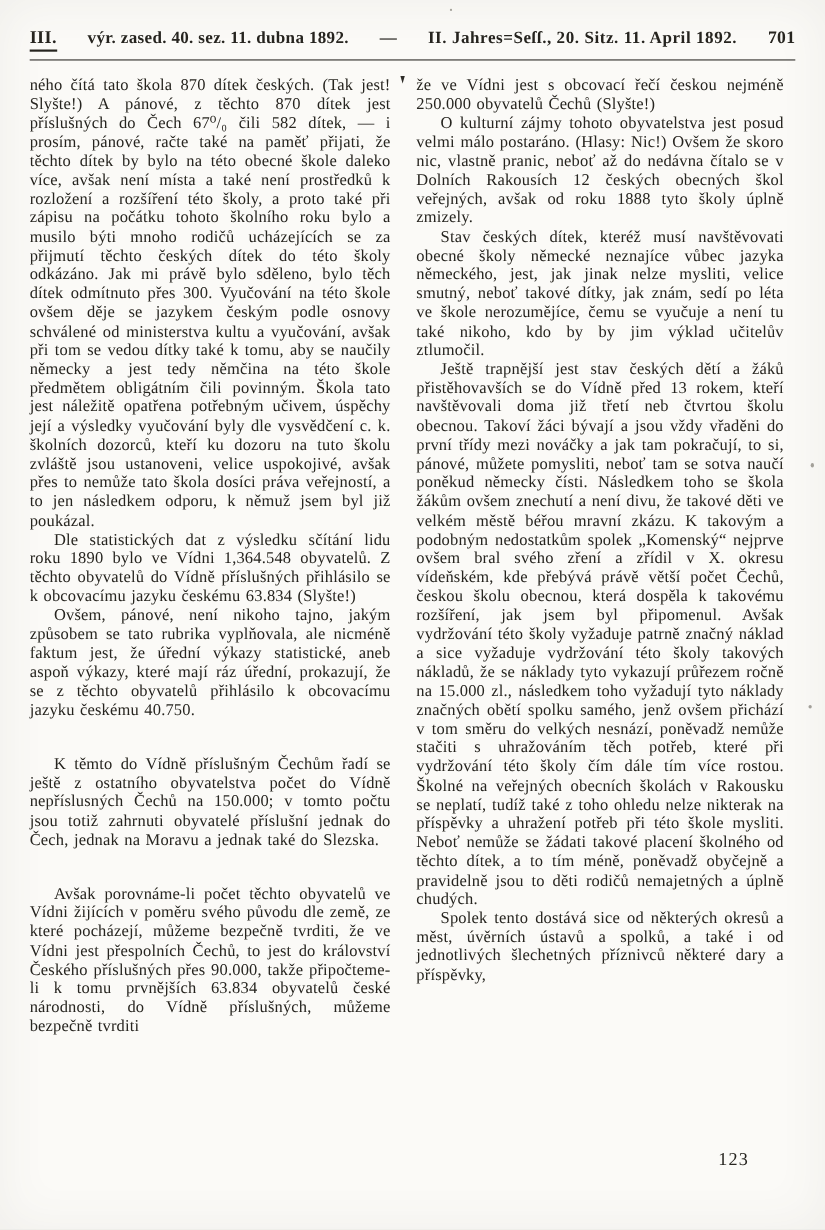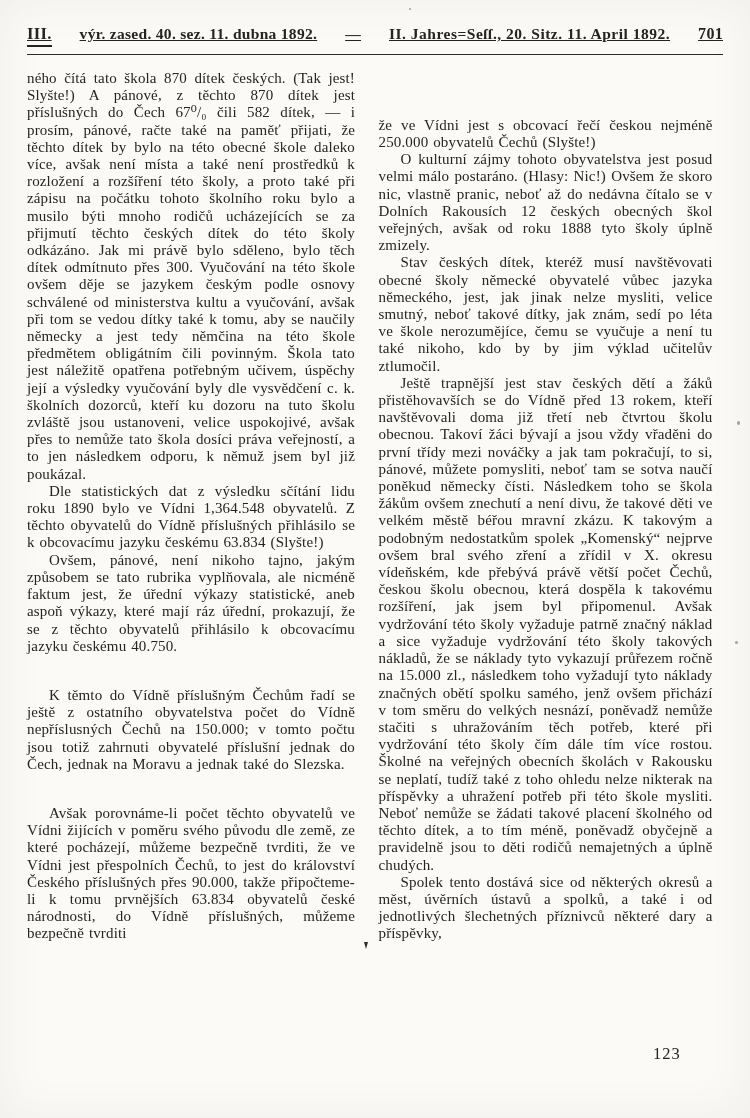--- a/index.html
+++ b/index.html
@@ -25,34 +25,33 @@
     top: 24px; left: 27px; right: 27px;
     display: flex;
     align-items: baseline;
     justify-content: space-between;
     font-size: 15.5px;
     font-weight: bold;
     white-space: nowrap;
     border-bottom: 1.5px solid var(--rule, #2e2c28);
     padding-bottom: 7px;
     letter-spacing: 0.3px;
-    text-decoration: underline;
   }
   .h-session {
     border-bottom: 2px solid var(--ink, #26241f);
     padding-bottom: 1px;
     font-size: 16.5px;
   }
   .h-german { letter-spacing: 0.5px; }
   .h-page { font-size: 16px; }
   .columns {
     position: absolute;
     top: 70px; left: 27px; right: 27px;
     display: flex;
-    align-items: flex-end;
+    align-items: flex-start;
   }
   .col {
     width: 338px;
     font-size: 15px;
     line-height: 17.2px;
     letter-spacing: 0.15px;
     word-spacing: 1px;
     text-align: justify;
   }
   .col-left  { padding-right: 10px; }
@@ -104,21 +103,21 @@
         <p class="para">ného čítá tato škola 870 dítek českých. (Tak jest! Slyšte!) A pánové, z těchto 870 dítek jest příslušných do Čech 67⁰/₀ čili 582 dítek, — i prosím, pánové, račte také na paměť přijati, že těchto dítek by bylo na této obecné škole daleko více, avšak není místa a také není prostředků k rozložení a rozšíření této školy, a proto také při zápisu na počátku tohoto školního roku bylo a musilo býti mnoho rodičů ucházejících se za přijmutí těchto českých dítek do této školy odkázáno. Jak mi právě bylo sděleno, bylo těch dítek odmítnuto přes 300. Vyučování na této škole ovšem děje se jazykem českým podle osnovy schválené od ministerstva kultu a vyučování, avšak při tom se vedou dítky také k tomu, aby se naučily německy a jest tedy němčina na této škole předmětem obligátním čili povinným. Škola tato jest náležitě opatřena potřebným učivem, úspěchy její a výsledky vyučování byly dle vysvědčení c. k. školních dozorců, kteří ku dozoru na tuto školu zvláště jsou ustanoveni, velice uspokojivé, avšak přes to nemůže tato škola dosíci práva veřejností, a to jen následkem odporu, k němuž jsem byl již poukázal.</p>
         <p class="para indent">Dle statistických dat z výsledku sčítání lidu roku 1890 bylo ve Vídni 1,364.548 obyvatelů. Z těchto obyvatelů do Vídně příslušných přihlásilo se k obcovacímu jazyku českému 63.834 (Slyšte!)</p>
         <p class="para indent">Ovšem, pánové, není nikoho tajno, jakým způsobem se tato rubrika vyplňovala, ale nicméně faktum jest, že úřední výkazy statistické, aneb aspoň výkazy, které mají ráz úřední, prokazují, že se z těchto obyvatelů přihlásilo k obcovacímu jazyku českému 40.750.</p>
         <p class="para indent gap">K těmto do Vídně příslušným Čechům řadí se ještě z ostatního obyvatelstva počet do Vídně nepříslusných Čechů na 150.000; v tomto počtu jsou totiž zahrnuti obyvatelé příslušní jednak do Čech, jednak na Moravu a jednak také do Slezska.</p>
         <p class="para indent gap">Avšak porovnáme-li počet těchto obyvatelů ve Vídni žijících v poměru svého původu dle země, ze které pocházejí, můžeme bezpečně tvrditi, že ve Vídni jest přespolních Čechů, to jest do království Českého příslušných přes 90.000, takže připočteme-li k tomu prvnějších 63.834 obyvatelů české národnosti, do Vídně příslušných, můžeme bezpečně tvrditi</p>
       </div>
     <div class="divider"></div>
     <div class="col col-right">
         <p class="para">že ve Vídni jest s obcovací řečí českou nejméně 250.000 obyvatelů Čechů (Slyšte!)</p>
         <p class="para indent">O kulturní zájmy tohoto obyvatelstva jest posud velmi málo postaráno. (Hlasy: Nic!) Ovšem že skoro nic, vlastně pranic, neboť až do nedávna čítalo se v Dolních Rakousích 12 českých obecných škol veřejných, avšak od roku 1888 tyto školy úplně zmizely.</p>
-        <p class="para indent">Stav českých dítek, kteréž musí navštěvovati obecné školy německé obyvatelé vůbec jazyka německého, jest, jak jinak nelze mysliti, velice smutný, neboť takové dítky, jak znám, sedí po léta ve škole nerozumějíce, čemu se vyučuje a není tu také nikoho, kdo by by jim výklad učitelův ztlumočil.</p>
+        <p class="para indent">Stav českých dítek, kteréž musí navštěvovati obecné školy německé neznajíce vůbec jazyka německého, jest, jak jinak nelze mysliti, velice smutný, neboť takové dítky, jak znám, sedí po léta ve škole nerozumějíce, čemu se vyučuje a není tu také nikoho, kdo by by jim výklad učitelův ztlumočil.</p>
         <p class="para indent">Ještě trapnější jest stav českých dětí a žáků přistěhovavších se do Vídně před 13 rokem, kteří navštěvovali doma již třetí neb čtvrtou školu obecnou. Takoví žáci bývají a jsou vždy vřaděni do první třídy mezi nováčky a jak tam pokračují, to si, pánové, můžete pomysliti, neboť tam se sotva naučí poněkud německy čísti. Následkem toho se škola žákům ovšem znechutí a není divu, že takové děti ve velkém městě béřou mravní zkázu. K takovým a podobným nedostatkům spolek „Komenský“ nejprve ovšem bral svého zření a zřídil v X. okresu vídeňském, kde přebývá právě větší počet Čechů, českou školu obecnou, která dospěla k takovému rozšíření, jak jsem byl připomenul. Avšak vydržování této školy vyžaduje patrně značný náklad a sice vyžaduje vydržování této školy takových nákladů, že se náklady tyto vykazují průřezem ročně na 15.000 zl., následkem toho vyžadují tyto náklady značných obětí spolku samého, jenž ovšem přichází v tom směru do velkých nesnází, poněvadž nemůže stačiti s uhražováním těch potřeb, které při vydržování této školy čím dále tím více rostou. Školné na veřejných obecních školách v Rakousku se neplatí, tudíž také z toho ohledu nelze nikterak na příspěvky a uhražení potřeb při této škole mysliti. Neboť nemůže se žádati takové placení školného od těchto dítek, a to tím méně, poněvadž obyčejně a pravidelně jsou to děti rodičů nemajetných a úplně chudých.</p>
         <p class="para indent">Spolek tento dostává sice od některých okresů a měst, úvěrních ústavů a spolků, a také i od jednotlivých šlechetných příznivců některé dary a příspěvky,</p>
       </div>
   </div>
 
   <div class="sheet-num">123</div>
 
   <div class="speck s1"></div>
   <div class="speck s2"></div>
   <div class="speck s3"></div>

